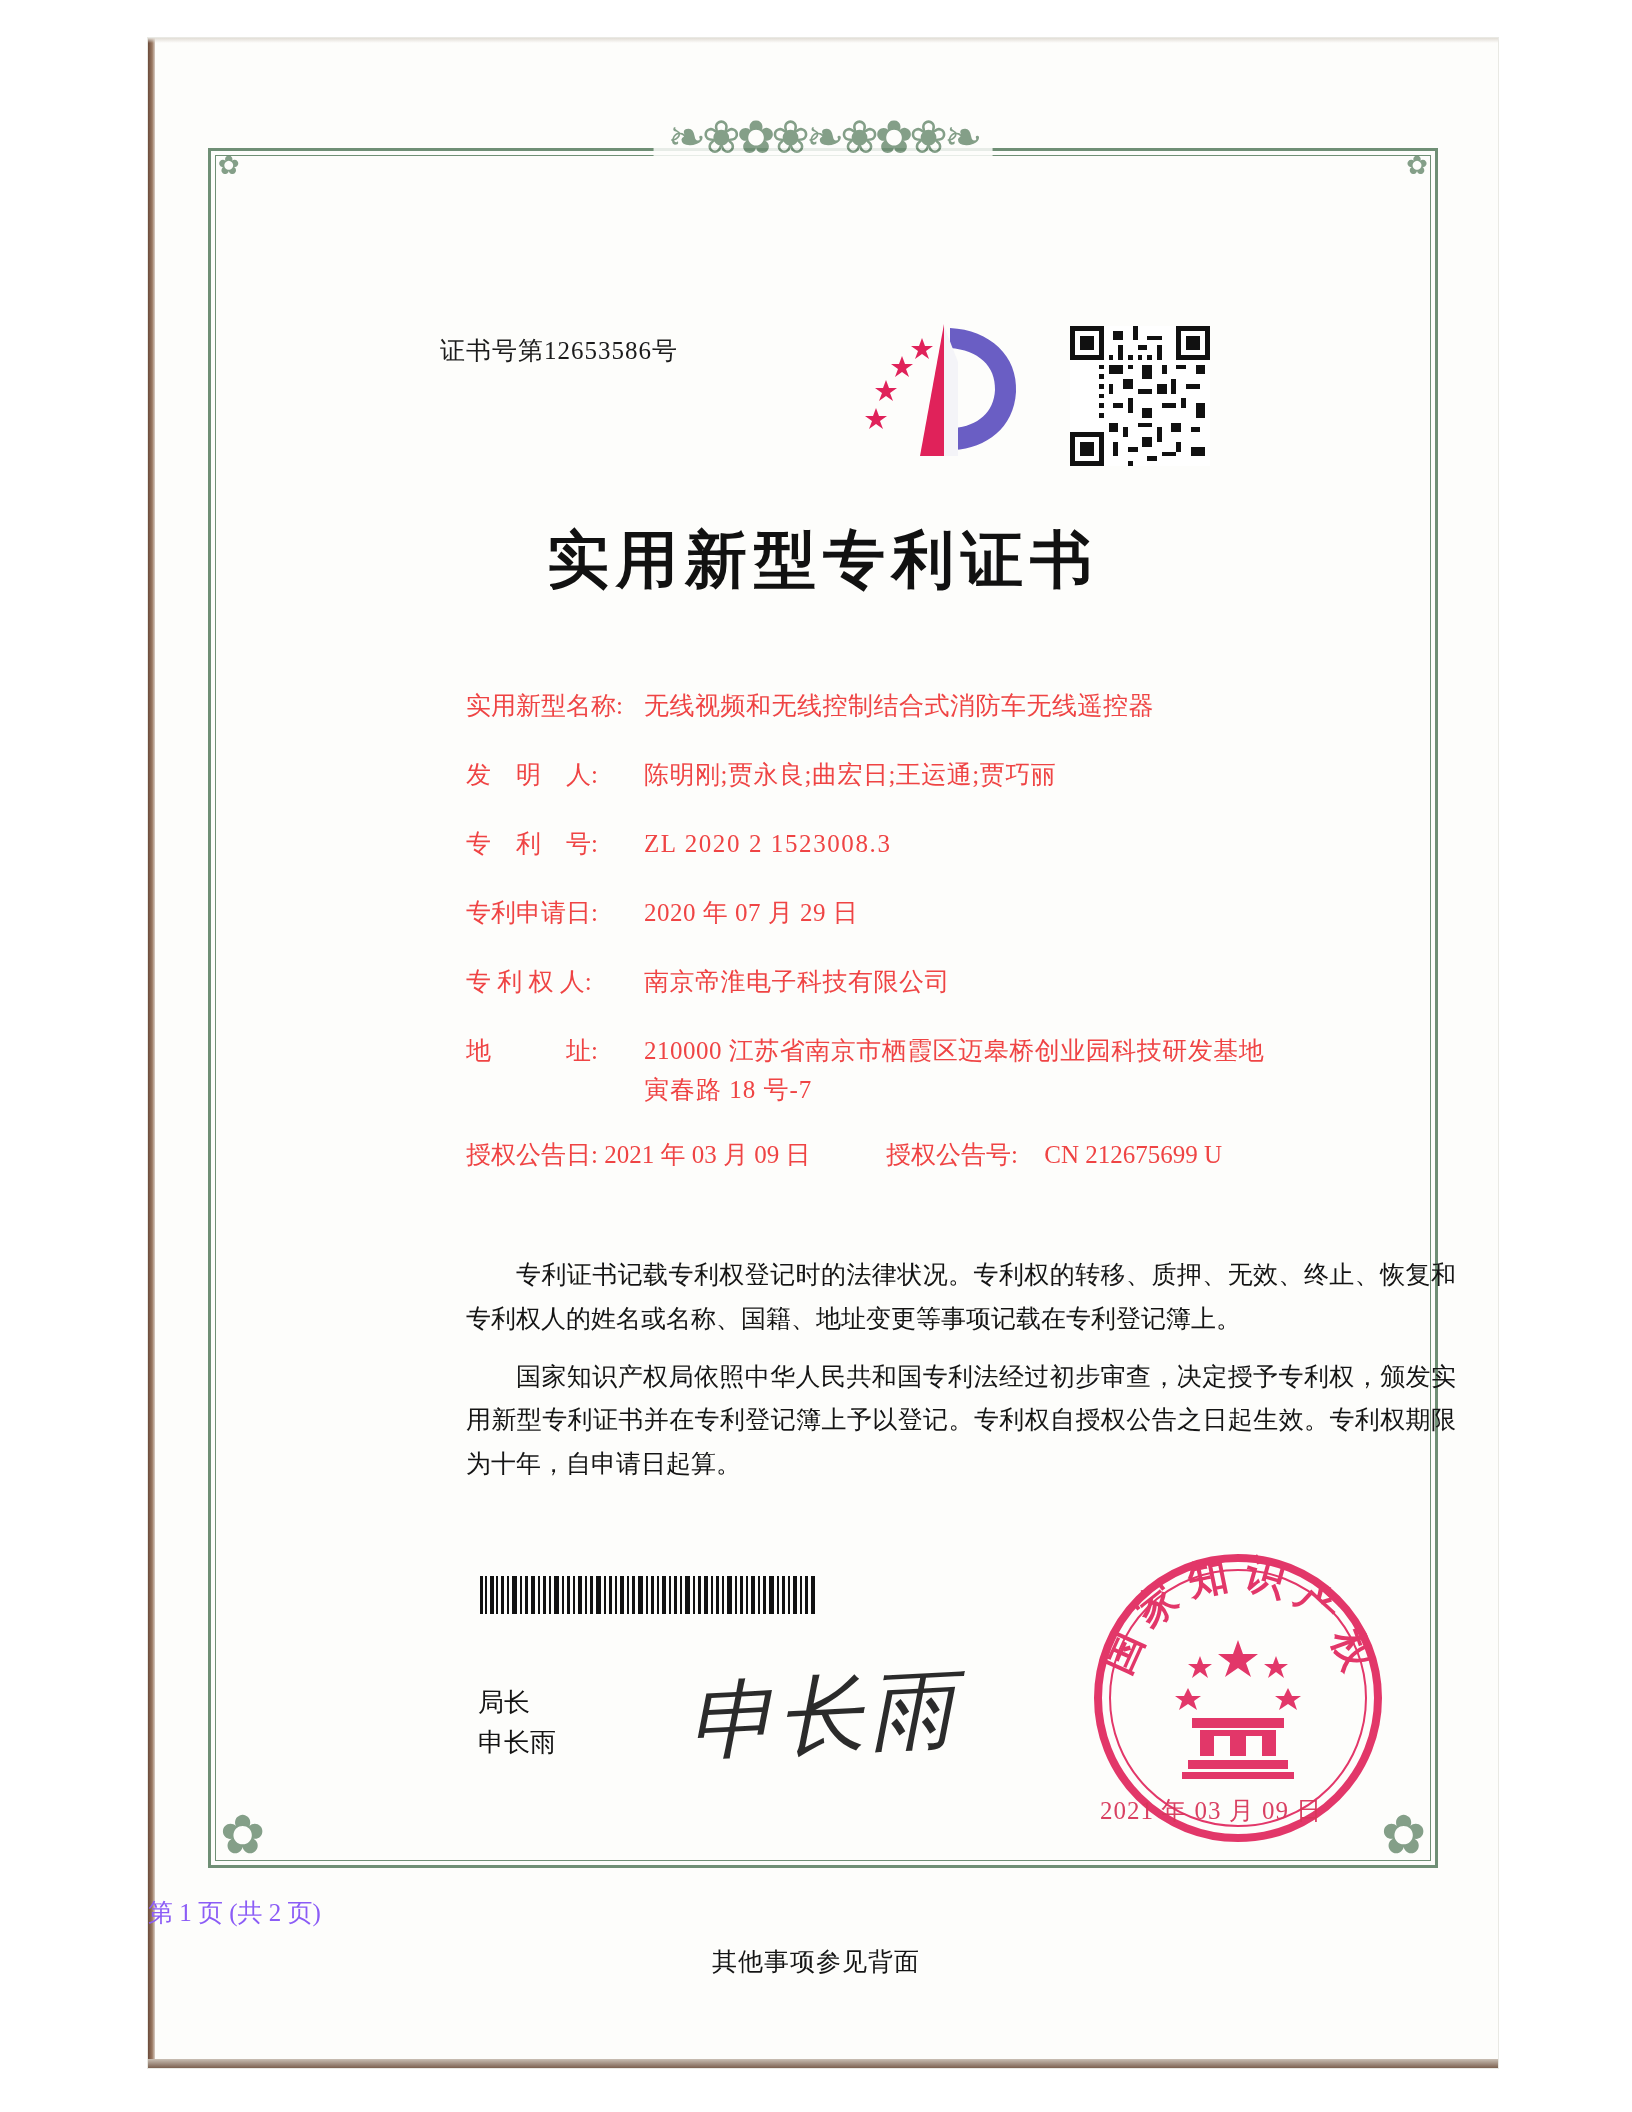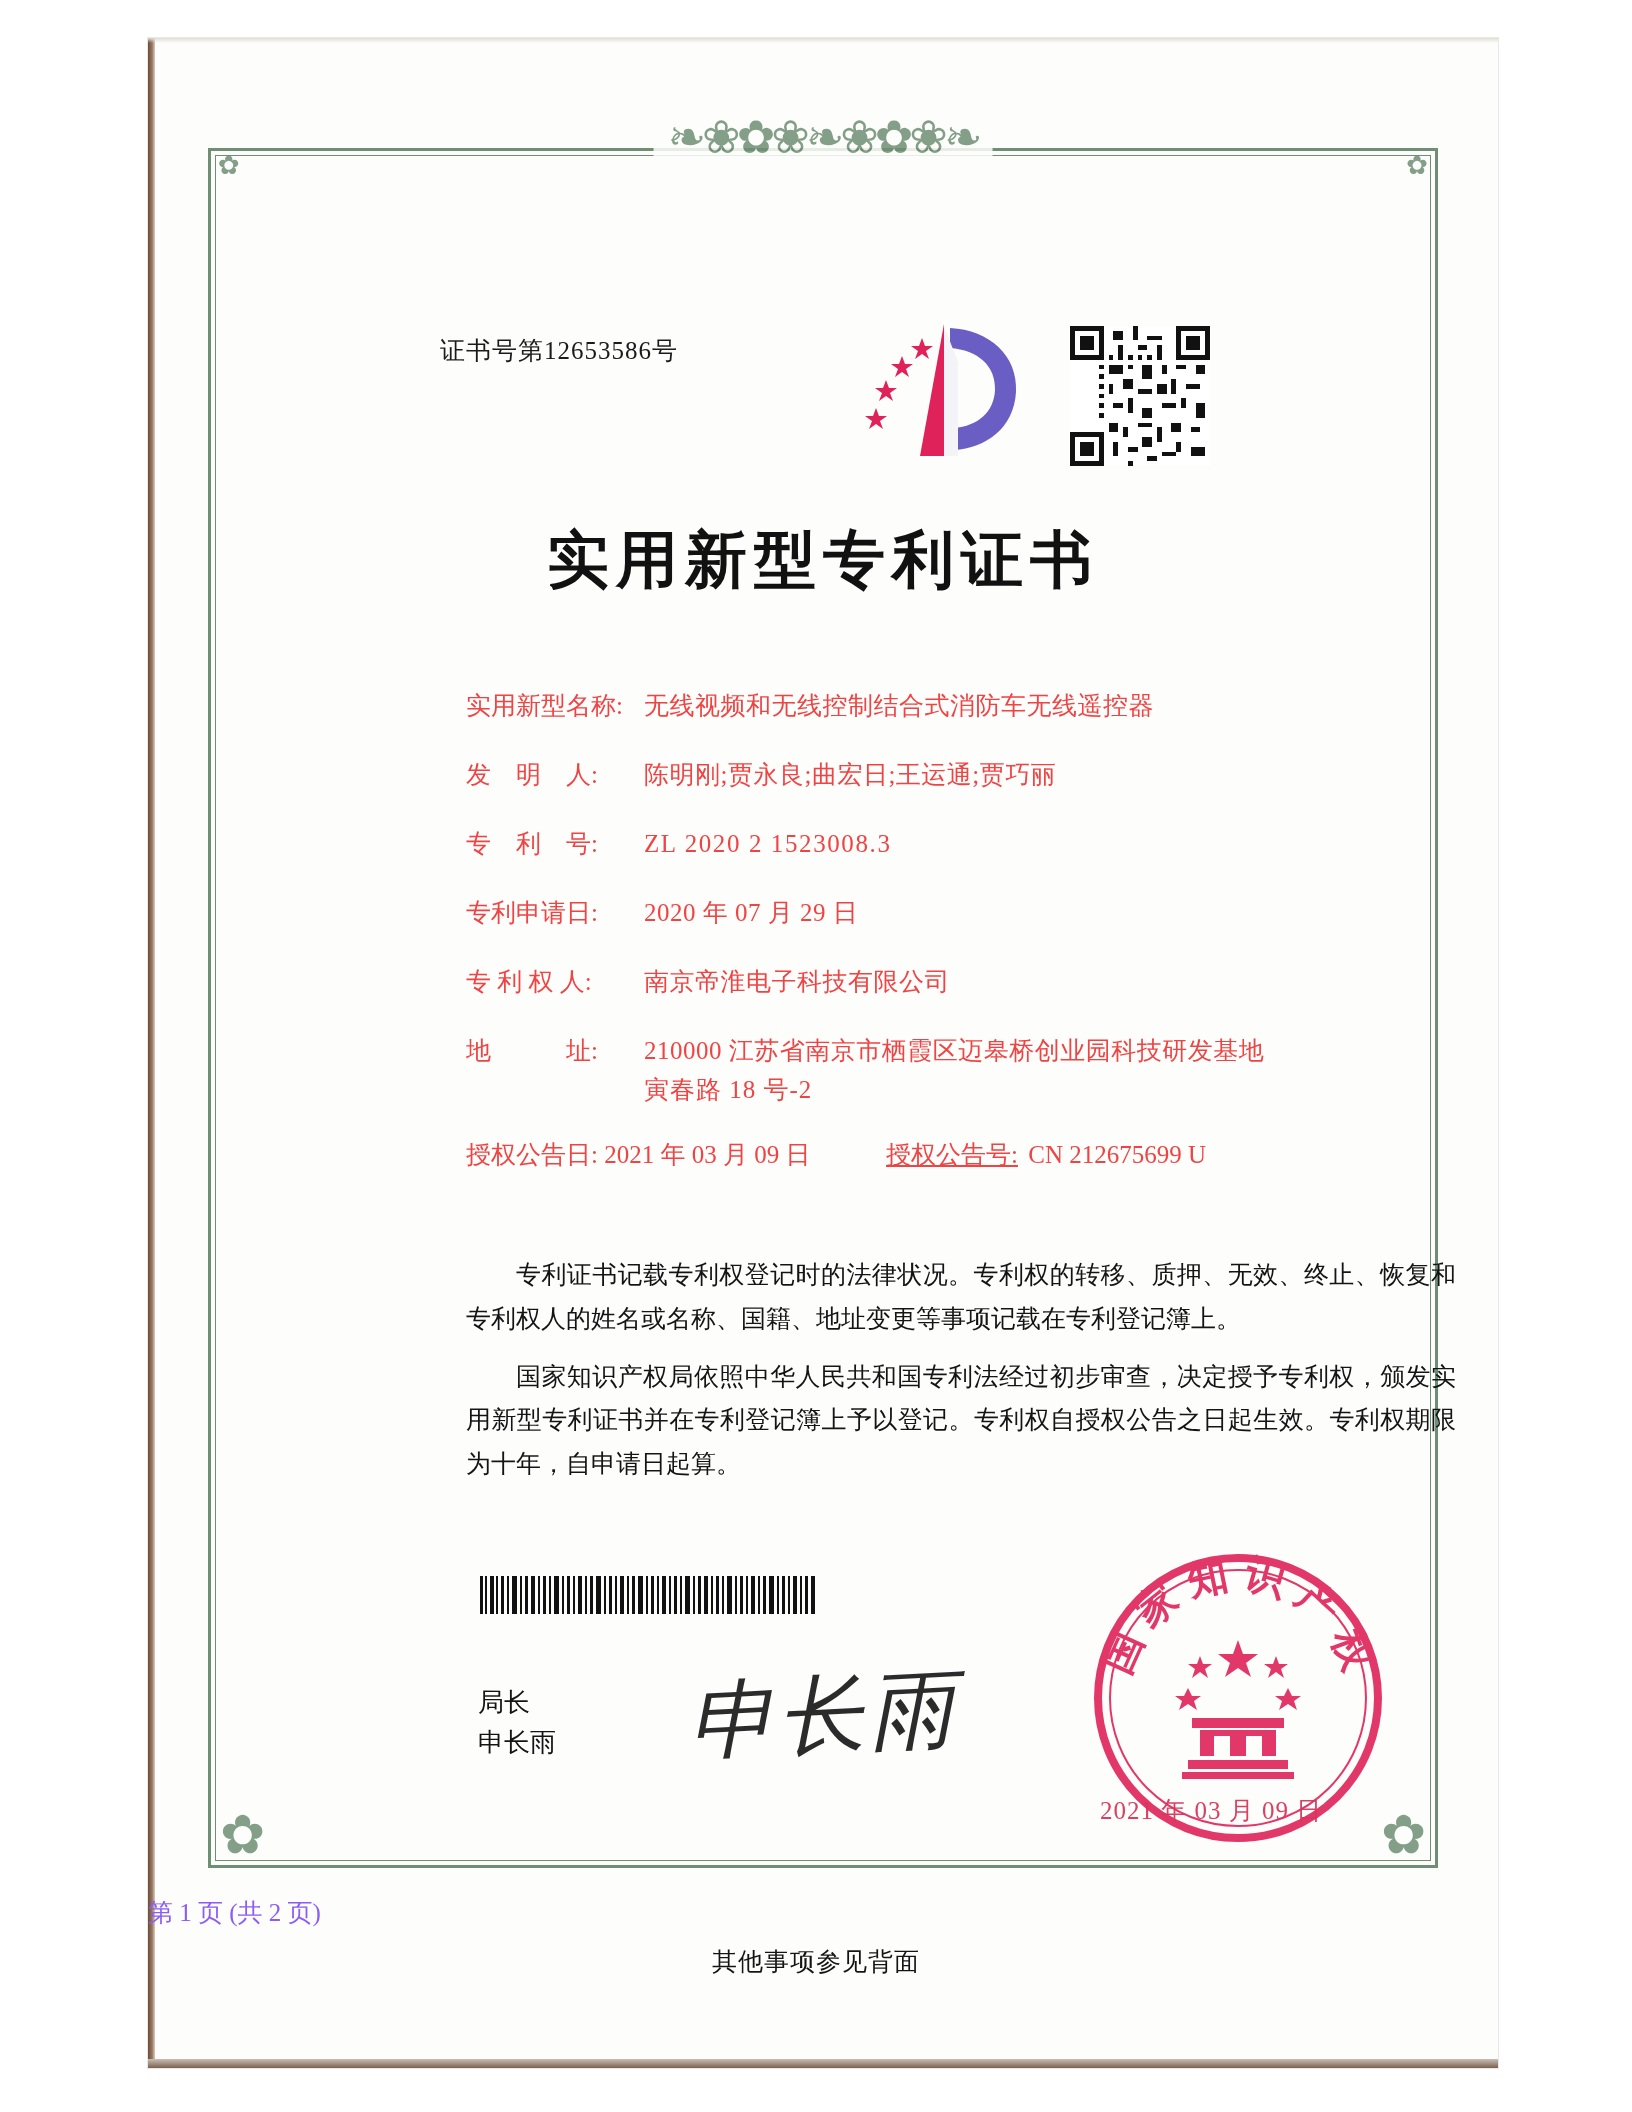--- a/index.html
+++ b/index.html
@@ -181,21 +181,21 @@
     font-size: 25px;
     letter-spacing: 1px;
   }
   .two-col {
     display: flex;
     align-items: flex-start;
     margin-bottom: 26px;
     white-space: nowrap;
   }
   .two-col .c1 { width: 420px; flex: 0 0 420px; }
-  .two-col .c2-label { margin-right: 4px; text-decoration: underline; }
+  .two-col .c2-label { margin-right: 20px; }
 
   
   .paras {
     position: absolute;
     left: 318px;
     top: 1215px;
     width: 990px;
     font-size: 25px;
     line-height: 1.75;
     color: #141414;
@@ -415,21 +415,21 @@
       <span class="field-value">2020 年 07 月 29 日</span>
     </div>
     <div class="field-row">
       <span class="field-label">专 利 权 人:</span>
       <span class="field-value">南京帝淮电子科技有限公司</span>
     </div>
     <div class="field-row">
       <span class="field-label">地　　　址:</span>
       <span class="field-value">210000 江苏省南京市栖霞区迈皋桥创业园科技研发基地</span>
     </div>
-    <div class="addr-second">寅春路 18 号-2</div>
+    <div class="addr-second">寅春路 18 号-7</div>
 
     <div class="two-col">
       <span class="c1">
         <span>授权公告日:</span>
         <span>2021 年 03 月 09 日</span>
       </span>
       <span class="c2">
         <span class="c2-label">授权公告号:</span>
         <span>CN 212675699 U</span>
       </span>

